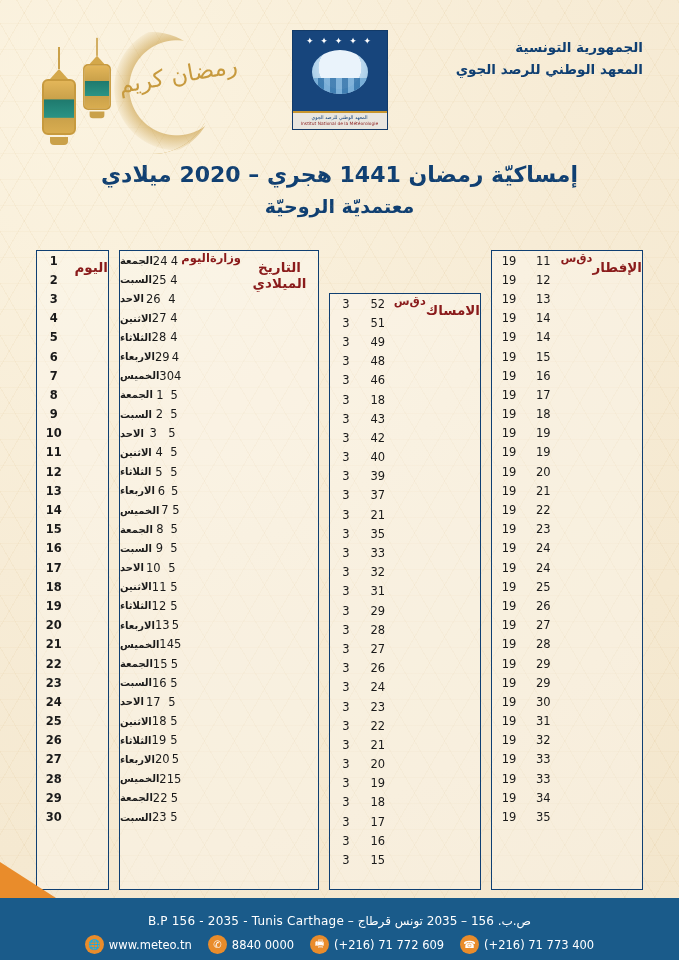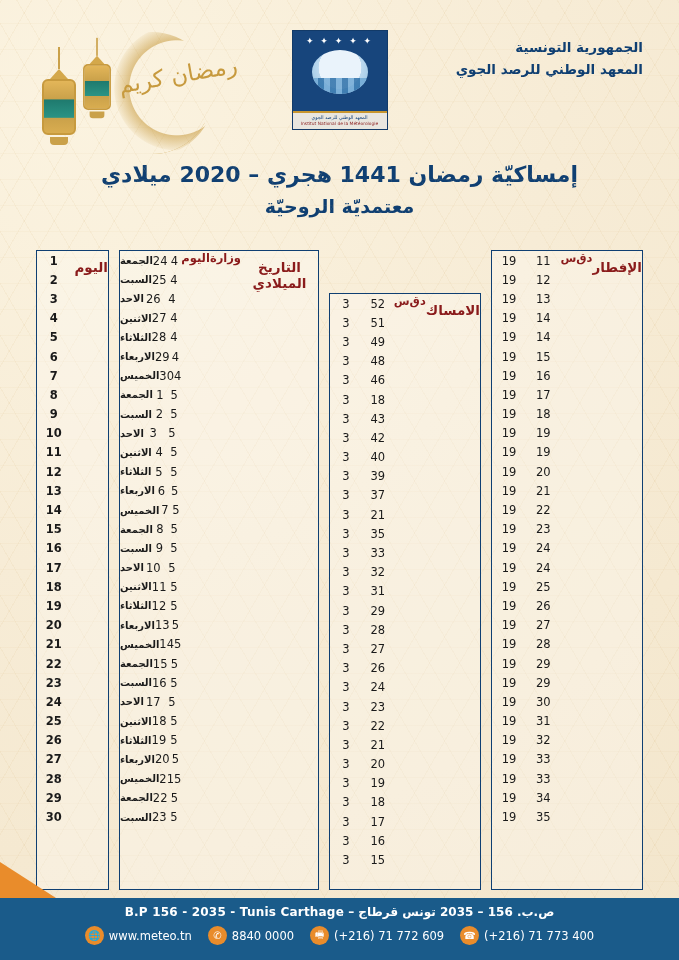--- a/index.html
+++ b/index.html
@@ -144,21 +144,21 @@
   .footer {
     position:absolute; left:0; right:0; bottom:0; height:62px;
     background:#1a5b8a; color:#fff;
   }
   .corner {
     position:absolute; left:0; bottom:62px; width:56px; height:36px;
     background:#e98c2b;
     clip-path: polygon(0 0, 100% 100%, 0 100%);
   }
   .footer .addr {
-    text-align:center; font-size:12px; font-weight:bold; padding-top:7px;
+    text-align:center; font-size:12px; font-weight:normal; padding-top:16px;
     letter-spacing:.2px;
   }
   .footer .contacts {
     display:flex; justify-content:center; align-items:center; gap:16px;
     font-size:11.5px; padding-top:7px;
   }
   .ci { display:flex; align-items:center; gap:5px; direction:ltr; }
   .badge {
     width:19px;height:19px;border-radius:50%;background:#e98c2b;color:#fff;
     display:flex;align-items:center;justify-content:center;font-size:10px;

